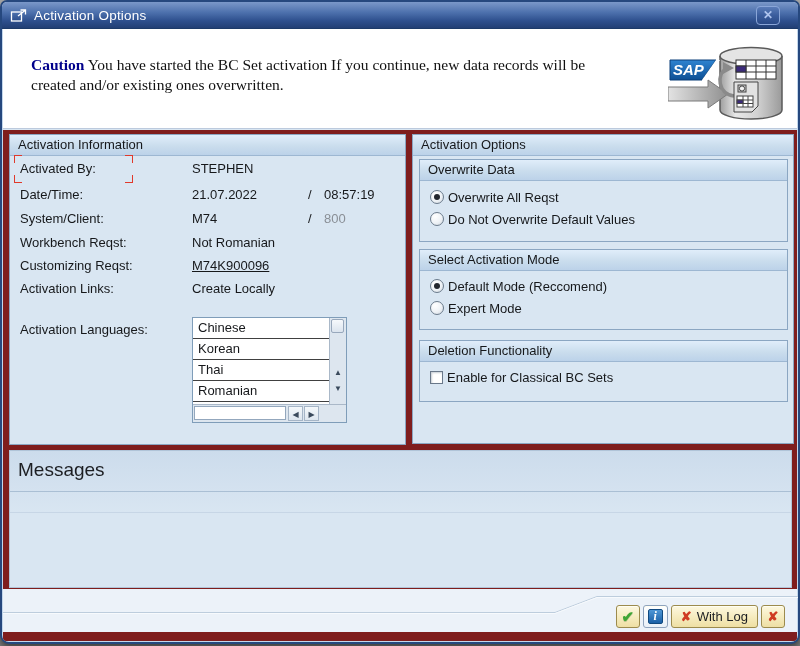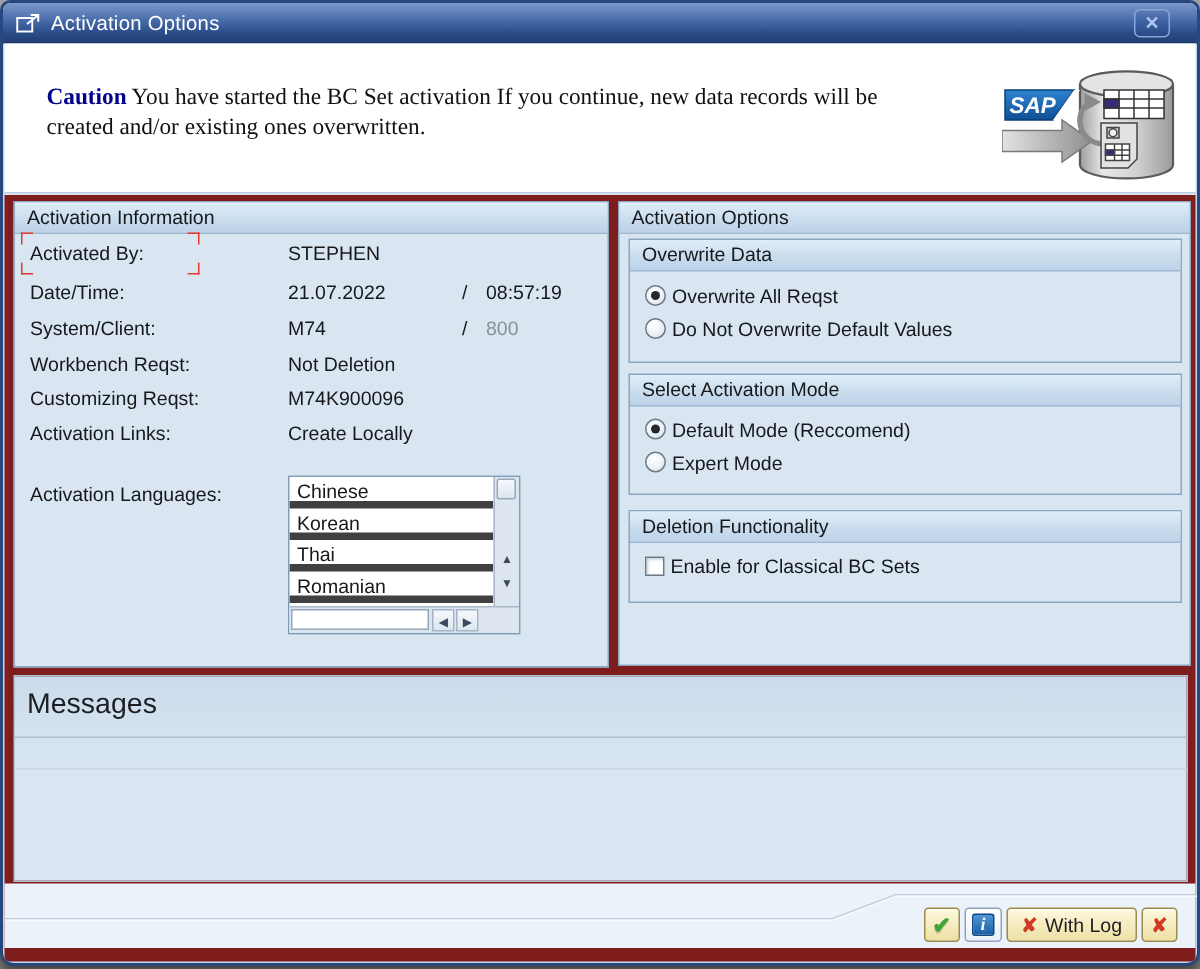--- a/index.html
+++ b/index.html
@@ -66,21 +66,21 @@
   .corners .tr { right:0; top:0; border-right-width:1px; border-top-width:1px; }
   .corners .bl { left:0; bottom:0; border-left-width:1px; border-bottom-width:1px; }
   .corners .br { right:0; bottom:0; border-right-width:1px; border-bottom-width:1px; }
   
   .listbox {
     position:absolute; left:182px; top:182px; width:155px; height:106px;
     background:#ffffff; border:1px solid #7f9db9;
   }
   .lb-rows { position:absolute; left:0; top:0; right:17px; bottom:18px; overflow:hidden; }
   .lb-row { height:21px; line-height:20px; font-size:13px; color:#16181b; padding-left:5px;
-            border-bottom:5px solid #404040; }
+            border-bottom:1px solid #404040; }
   .lb-vscroll { position:absolute; top:0; right:0; width:17px; bottom:18px;
                 background:#dde6ef; border-left:1px solid #aab8c8; }
   .lb-thumb { position:absolute; left:1px; top:1px; width:13px; height:14px;
               background:linear-gradient(180deg,#f6f9fc,#dbe4ee); border:1px solid #98a8bc; border-radius:2px; }
   .lb-arrow { position:absolute; left:1px; width:14px; height:14px; text-align:center;
               font-size:8px; line-height:14px; color:#3a4a5c; }
   .lb-hscroll { position:absolute; left:0; right:0; bottom:0; height:18px;
                 background:#dde6ef; border-top:1px solid #aab8c8; }
   .hs-input { position:absolute; left:1px; top:1px; width:92px; height:14px;
               background:#fff; border:1px solid #93a7bd; }
@@ -219,24 +219,24 @@
       <span class="fld-value" style="left:182px; top:52px;">21.07.2022</span>
       <span class="fld-sep" style="left:298px; top:52px;">/</span>
       <span class="fld-value" style="left:314px; top:52px;">08:57:19</span>
 
       <span class="fld-label" style="left:10px; top:76px;">System/Client:</span>
       <span class="fld-value" style="left:182px; top:76px;">M74</span>
       <span class="fld-sep" style="left:298px; top:76px;">/</span>
       <span class="fld-value muted" style="left:314px; top:76px;">800</span>
 
       <span class="fld-label" style="left:10px; top:100px;">Workbench Reqst:</span>
-      <span class="fld-value" style="left:182px; top:100px;">Not Deletion</span>
+      <span class="fld-value" style="left:182px; top:100px;">Not Romanian</span>
 
       <span class="fld-label" style="left:10px; top:123px;">Customizing Reqst:</span>
-      <span class="fld-value" style="left:182px; top:123px;">M74K900096</span>
+      <span class="fld-value" style="left:182px; top:123px;text-decoration:underline;">M74K900096</span>
 
       <span class="fld-label" style="left:10px; top:146px;">Activation Links:</span>
       <span class="fld-value" style="left:182px; top:146px;">Create Locally</span>
 
       <span class="fld-label" style="left:10px; top:187px;">Activation Languages:</span>
 
       <div class="listbox">
         <div class="lb-rows">
           <div class="lb-row">Chinese</div>
           <div class="lb-row">Korean</div>

